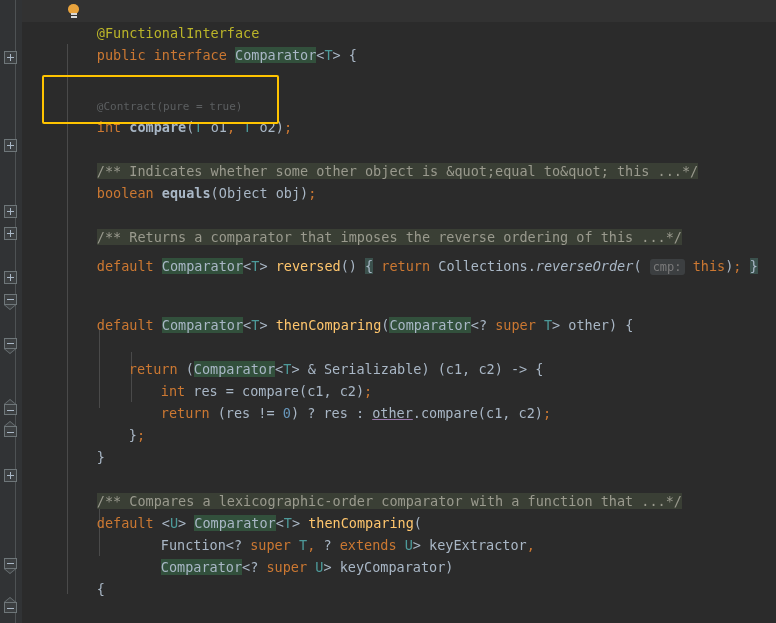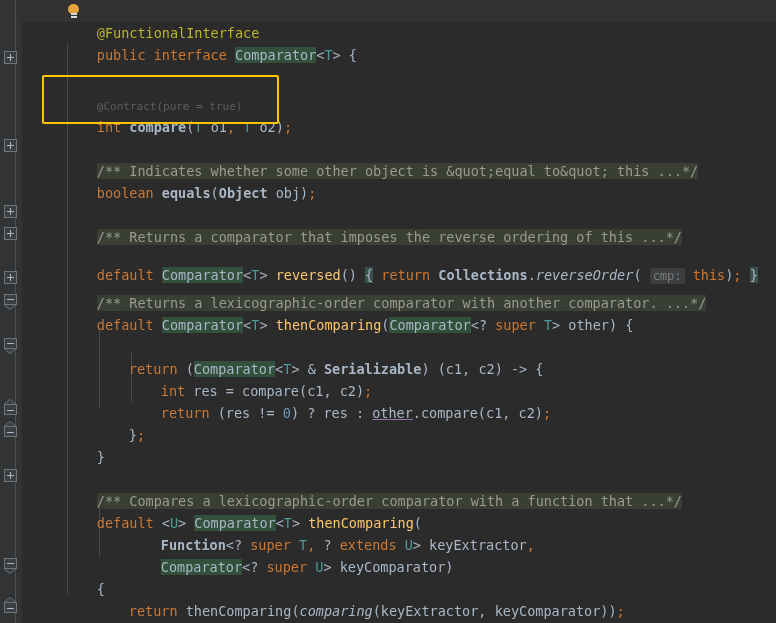--- a/index.html
+++ b/index.html
@@ -79,21 +79,21 @@
     position:absolute;left:0;right:0;height:22px;white-space:pre;
     padding-left:2px;box-sizing:border-box;
   }
   .row.firstline{background:#323232;}
 
   
   .guide{position:absolute;width:1px;background:#4a4a4a;}
 
   
   .kw{color:#cc7832;}
-  .cls{color:#a9b7c6;font-weight:bold;}
+  .cls{color:#a9b7c6;}
   .typ{color:#4d9a9a;}
   .anno{color:#bbb529;}
   .num{color:#6897bb;}
   .pl{color:#a9b7c6;}
   .meth{color:#ffc66d;}
   .stat{font-style:italic;}
   .cmt-hl{color:#9a9a8e;background:#3a3f35;}
   .occ{background:#32503c;}
   .brace{background:#3b514d;}
   .hintbg{
@@ -197,27 +197,24 @@
     </div>
 
     <div class="row" style="top:160px">
       <span style="margin-left:24px"></span><span class="kw">boolean</span><span> </span><span class="cls" style="font-weight:bold">equals</span><span class="pl">(</span><span class="cls">Object</span><span class="pl"> </span><span class="pl">obj</span><span class="pl">)</span><span class="kw">;</span>
     </div>
 
     <div class="row" style="top:204px">
       <span style="margin-left:24px"></span><span class="cmt-hl">/** Returns a comparator that imposes the reverse ordering of this ...*/</span>
     </div>
 
-    <div class="row" style="top:242px">
+    <div class="row" style="top:233px">
       <span style="margin-left:24px"></span><span class="kw">default</span><span> </span><span class="occ">Comparator</span><span class="pl">&lt;</span><span class="typ">T</span><span class="pl">&gt; </span><span class="meth">reversed</span><span class="pl">() </span><span class="brace">{</span><span class="pl"> </span><span class="kw">return</span><span class="pl"> </span><span class="cls">Collections</span><span class="pl">.</span><span class="stat">reverseOrder</span><span class="pl">( </span><span class="hintbg">cmp:</span><span class="pl"> </span><span class="kw">this</span><span class="pl">)</span><span class="kw">;</span><span class="pl"> </span><span class="brace">}</span>
     </div>
 
-    <div class="row" style="top:270px">
-      <span style="margin-left:24px"></span><span class="cmt-hl">/** Returns a lexicographic-order comparator with another comparator. ...*/</span>
-    </div>
 
     <div class="row" style="top:292px">
       <span style="margin-left:24px"></span><span class="kw">default</span><span> </span><span class="occ">Comparator</span><span class="pl">&lt;</span><span class="typ">T</span><span class="pl">&gt; </span><span class="meth">thenComparing</span><span class="pl">(</span><span class="occ">Comparator</span><span class="pl">&lt;? </span><span class="kw">super</span><span class="pl"> </span><span class="typ">T</span><span class="pl">&gt; </span><span class="pl">other</span><span class="pl">) {</span>
     </div>
 
 
     <div class="row" style="top:336px">
       <span style="margin-left:56px"></span><span class="kw">return</span><span class="pl"> (</span><span class="occ">Comparator</span><span class="pl">&lt;</span><span class="typ">T</span><span class="pl">&gt; &amp; </span><span class="cls">Serializable</span><span class="pl">) (</span><span class="pl">c1</span><span class="pl">, </span><span class="pl">c2</span><span class="pl">) -&gt; {</span>
     </div>
 
@@ -250,22 +247,19 @@
     </div>
 
     <div class="row" style="top:534px">
       <span style="margin-left:88px"></span><span class="occ">Comparator</span><span class="pl">&lt;? </span><span class="kw">super</span><span class="pl"> </span><span class="typ">U</span><span class="pl">&gt; </span><span class="pl">keyComparator</span><span class="pl">)</span>
     </div>
 
     <div class="row" style="top:556px">
       <span style="margin-left:24px"></span><span class="pl">{</span>
     </div>
 
-    <div class="row" style="top:578px">
-      <span style="margin-left:56px"></span><span class="kw">return</span><span class="pl"> </span><span class="pl">thenComparing</span><span class="pl">(</span><span class="stat">comparing</span><span class="pl">(</span><span class="pl">keyExtractor</span><span class="pl">, </span><span class="pl">keyComparator</span><span class="pl">))</span><span class="kw">;</span>
-    </div>
 
     <div class="row" style="top:600px">
       <span style="margin-left:24px"></span>
     </div>
 
   </div>
 </div>
 
 </body></html>

